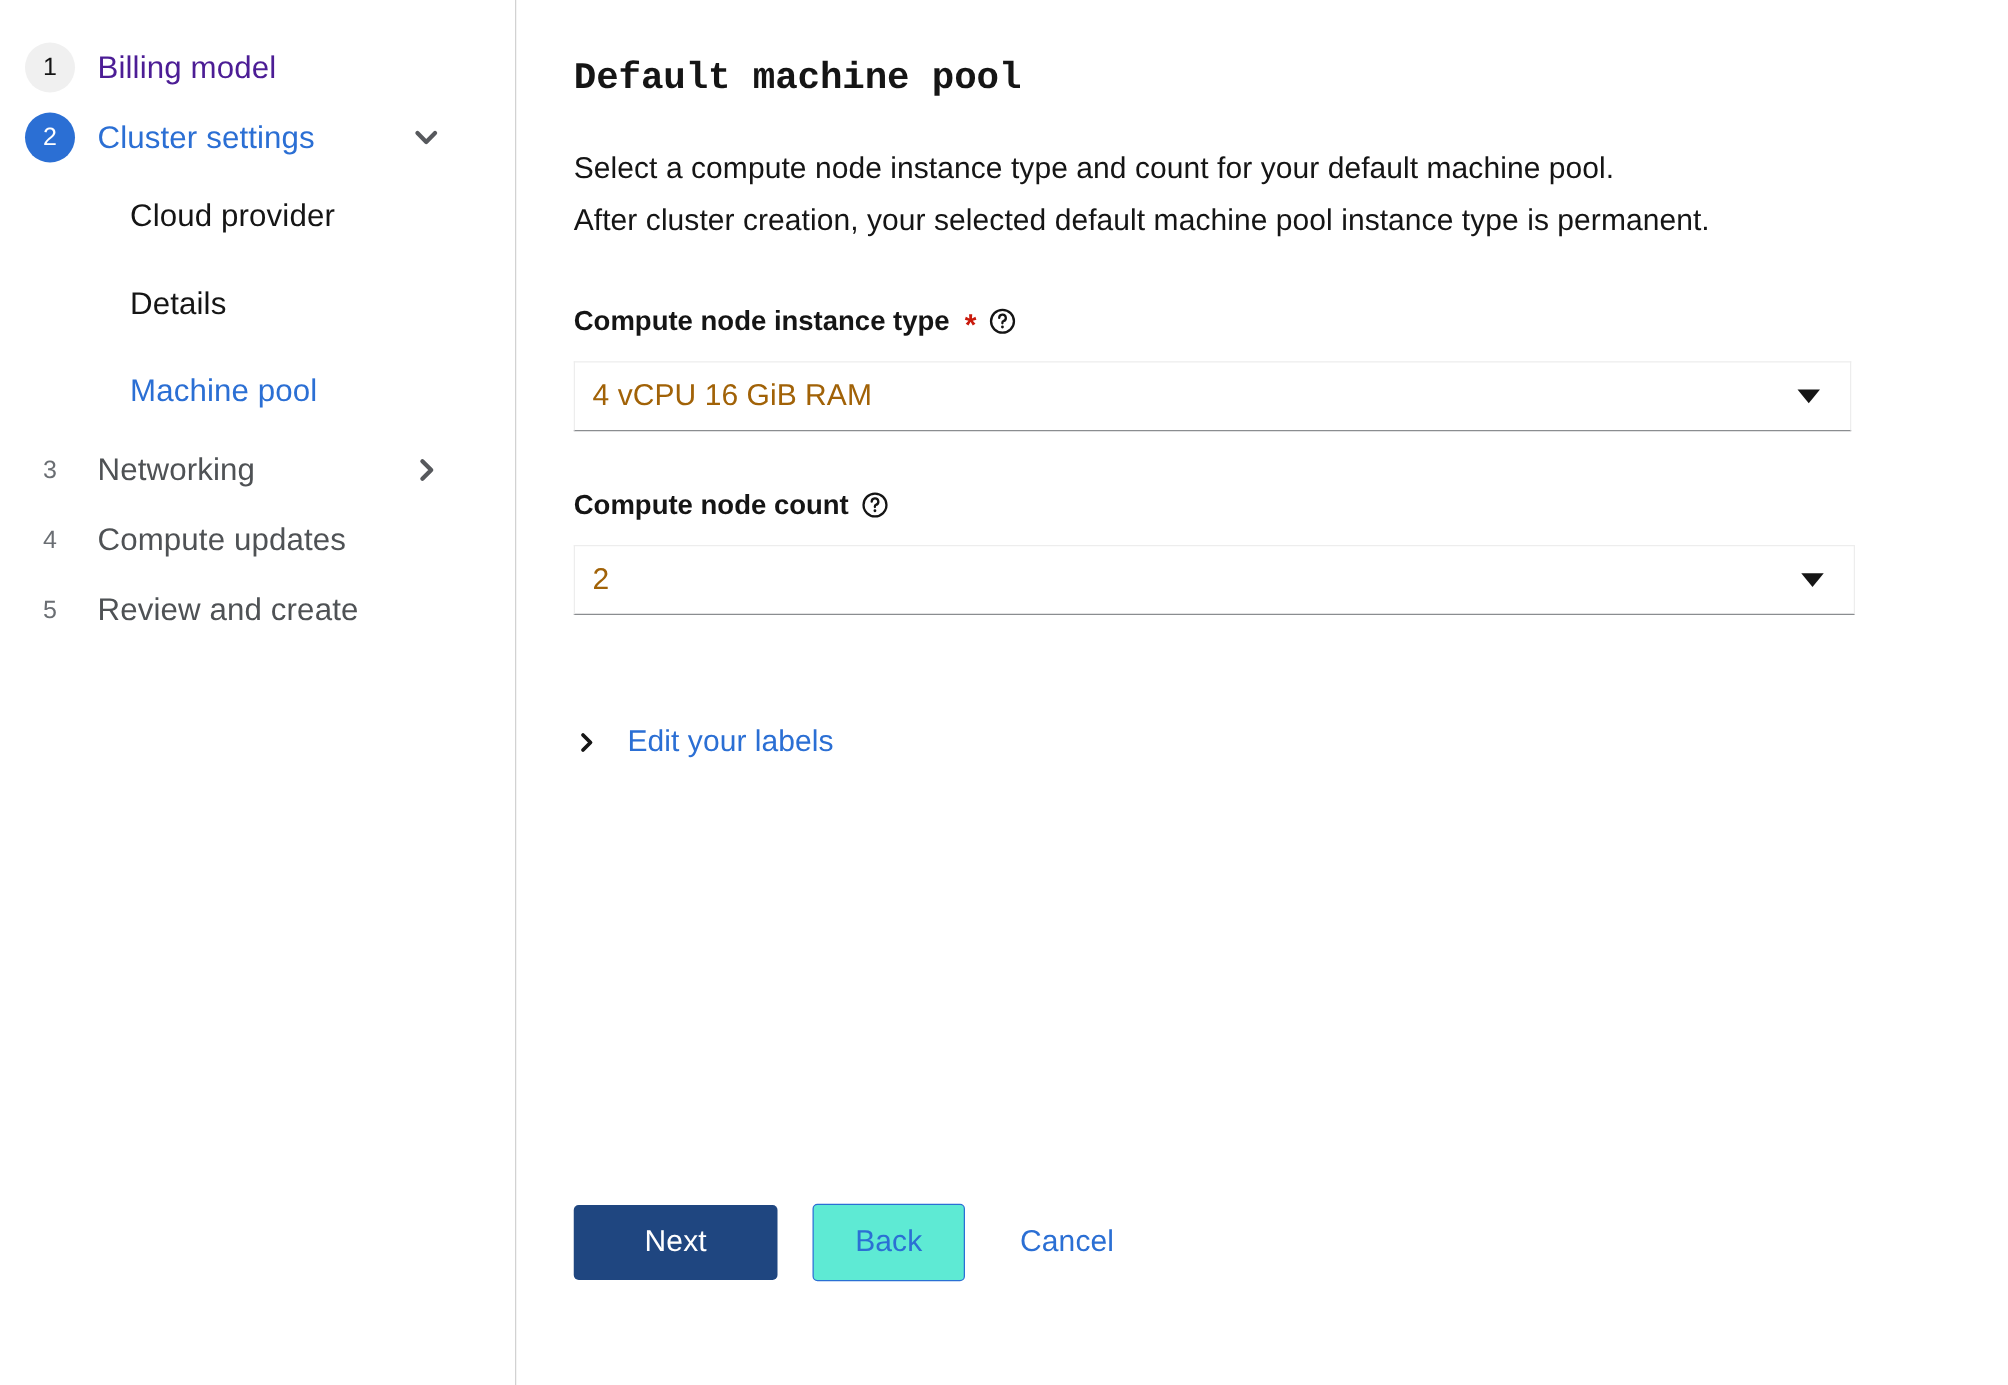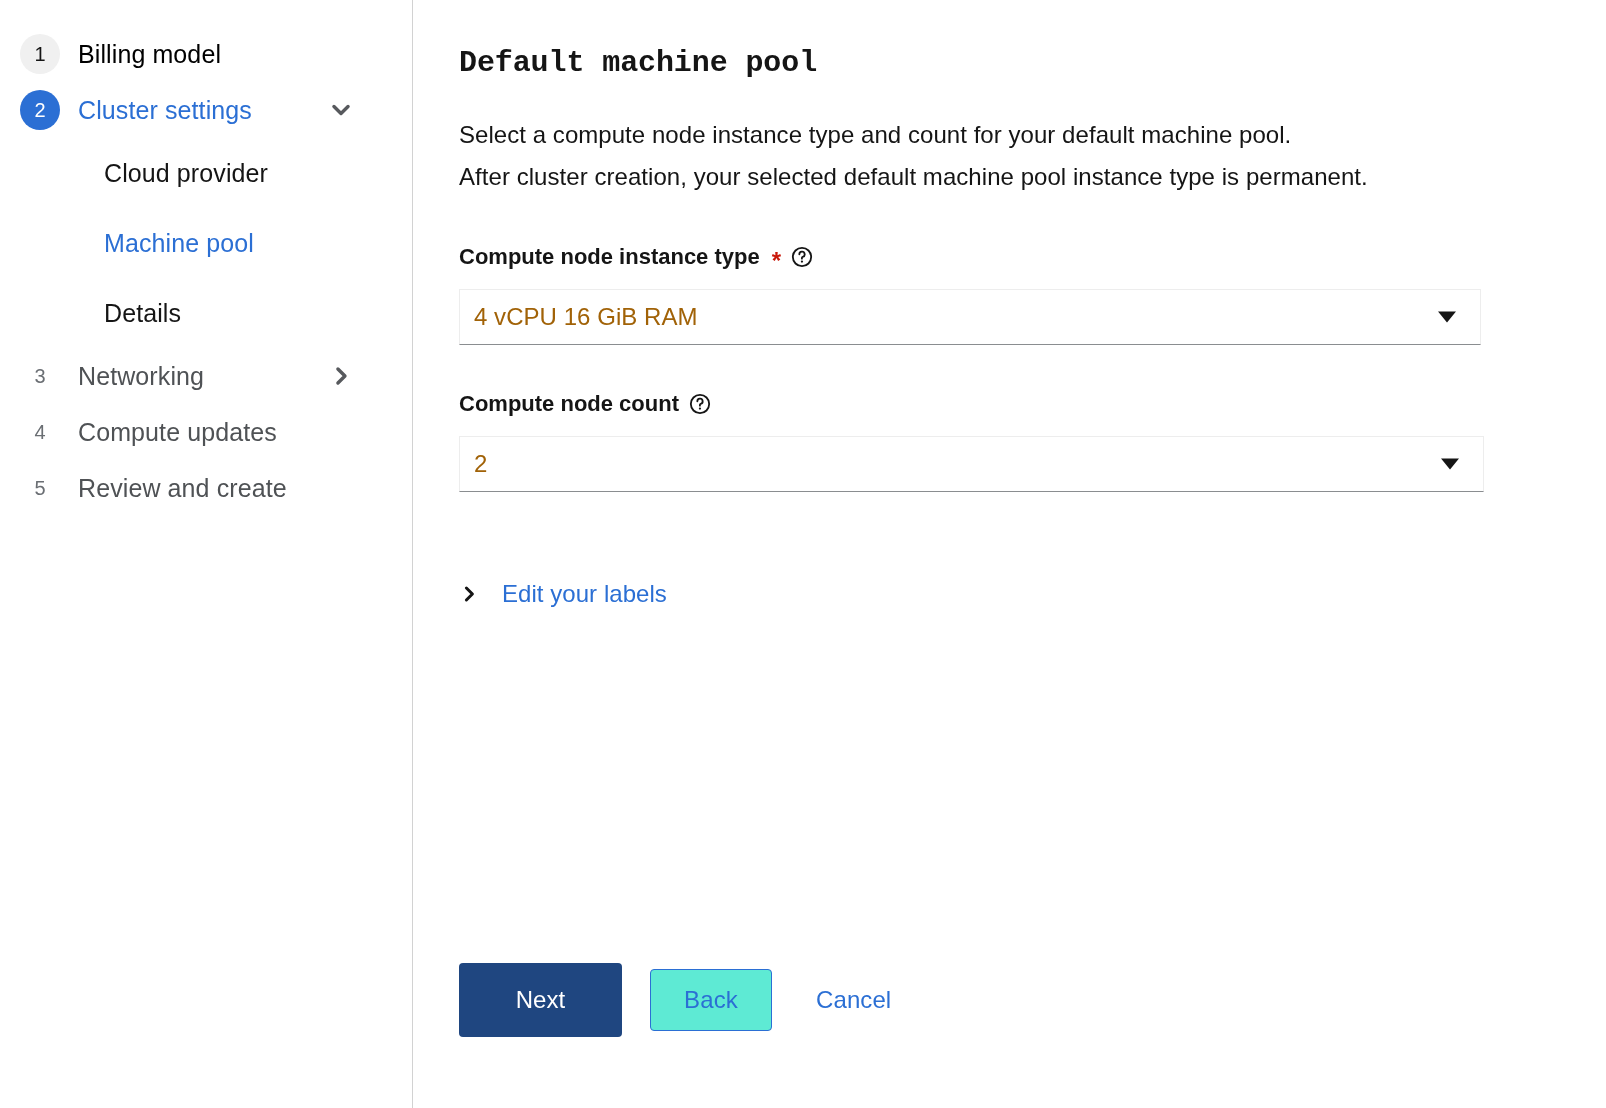--- a/index.html
+++ b/index.html
@@ -63,21 +63,21 @@
     color: #ffffff;
   }
   .step-badge.plain {
     background: transparent;
     color: #6a6e73;
   }
 
   .step-label {
     font-size: 25px;
     margin-left: 18px;
-    color: #000000;
+    color: #4c1d95;
     letter-spacing: 0.1px;
   }
   .step-label.active {
     color: #2b6fd4;
   }
   .step-label.muted {
     color: #4f5255;
   }
 
   .step-chevron {
@@ -233,21 +233,21 @@
     cursor: pointer;
     display: flex;
     align-items: center;
     justify-content: center;
     letter-spacing: 0.1px;
   }
   .btn-primary {
     background: #1f4680;
     color: #ffffff;
     border: none;
-    height: 74px;
+    height: 60px;
     padding: 0 36px;
     min-width: 163px;
   }
   .btn-secondary {
     background: #5eead4;
     color: #2b6fd4;
     border: 1px solid #2b6fd4;
     height: 62px;
     padding: 0 30px;
     min-width: 122px;
@@ -282,25 +282,25 @@
           <path d="M3.6 6.8 L10 13.2 L16.4 6.8" fill="none" stroke="currentColor" stroke-width="3.1" stroke-linecap="round" stroke-linejoin="round"></path>
         </svg>
       </span>
     </div>
 
     <div class="wiz-substep">
       <span class="substep-label">Cloud provider</span>
     </div>
 
     <div class="wiz-substep">
+      <span class="substep-label">Details</span>
+    </div>
+
+    <div class="wiz-substep">
       <span class="substep-label active">Machine pool</span>
-    </div>
-
-    <div class="wiz-substep">
-      <span class="substep-label">Details</span>
     </div>
 
     <div class="wiz-step">
       <span class="step-badge plain">3</span>
       <span class="step-label muted">Networking</span>
       <span class="step-chevron">
         <svg width="22" height="22" viewBox="0 0 20 20" aria-hidden="true">
           <path d="M7.2 3.6 L13.6 10 L7.2 16.4" fill="none" stroke="currentColor" stroke-width="3.1" stroke-linecap="round" stroke-linejoin="round"></path>
         </svg>
       </span>

